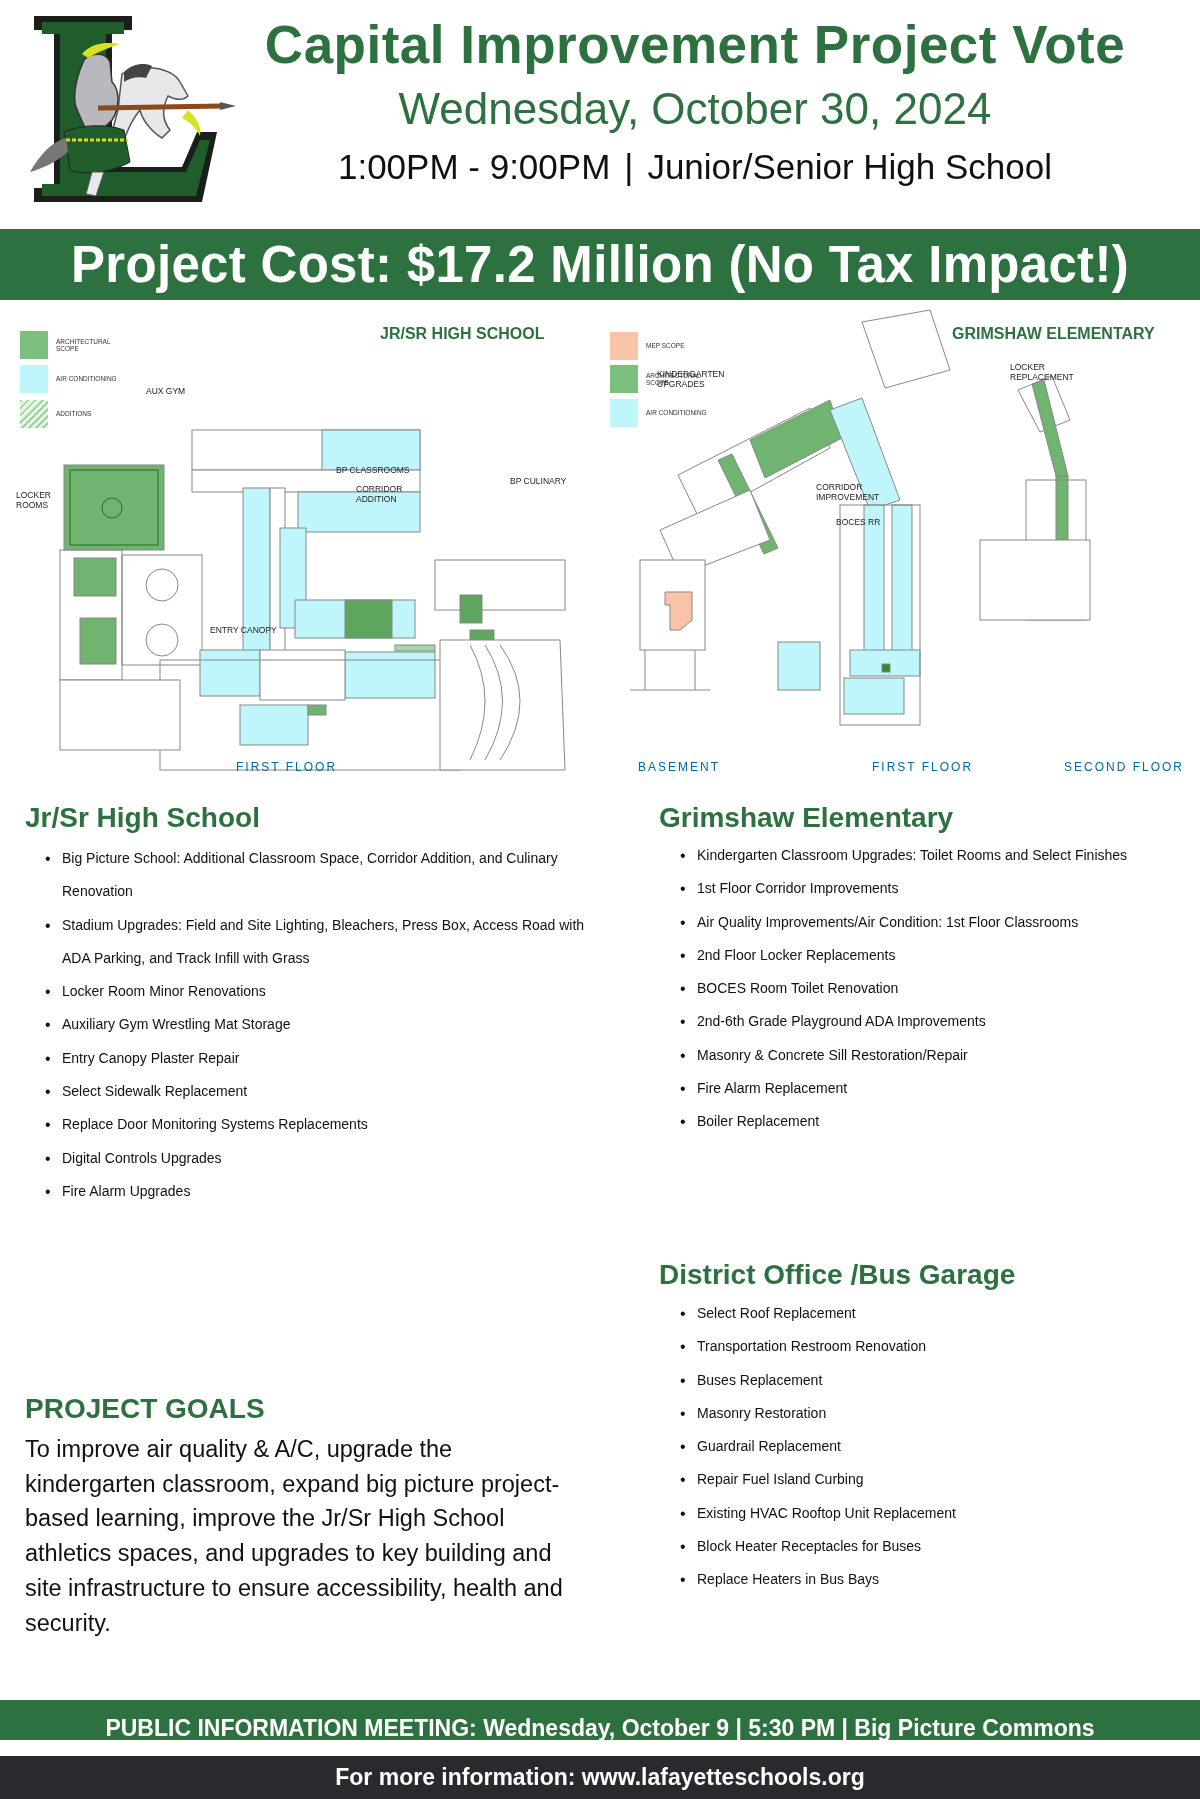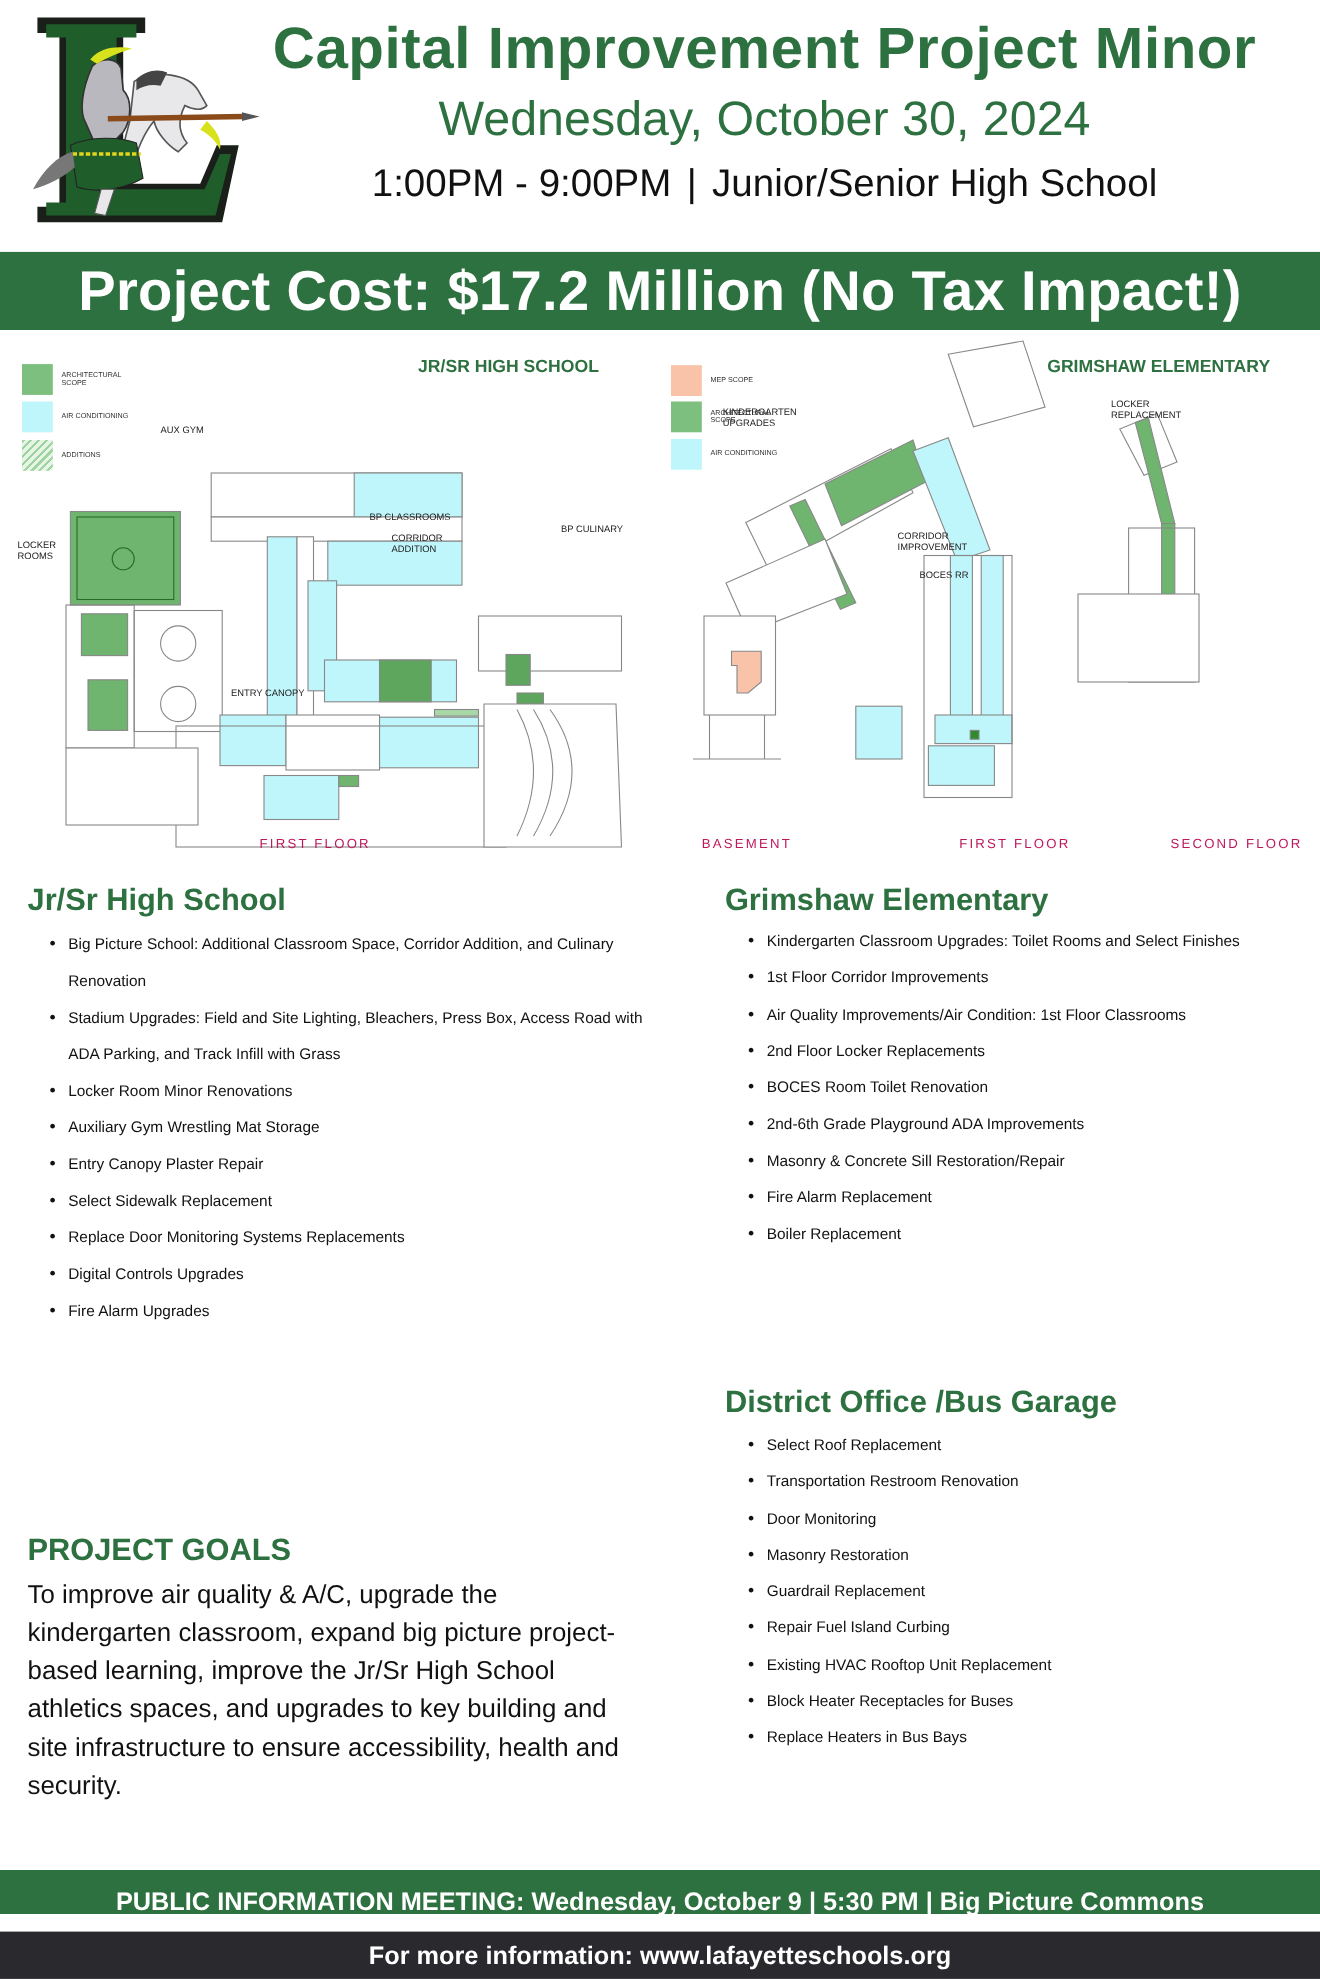--- a/index.html
+++ b/index.html
@@ -23,21 +23,21 @@
   .map-left { left: 0; width: 580px; }
   .map-right { left: 600px; width: 600px; }
   .map-title { font-weight: bold; color: #2e7140; font-size: 16px; white-space: nowrap; }
   .legend-item { display: flex; align-items: center; gap: 8px; position: absolute; }
   .swatch { width: 28px; height: 28px; }
   .legend-label { font-size: 6.5px; color: #333; width: 70px; line-height: 1.15; text-transform: uppercase; }
   .sw-arch { background: #7dbf7f; }
   .sw-ac { background: #bff6fb; }
   .sw-add { background: repeating-linear-gradient(135deg, #9fd39f 0 2px, #e7f5e7 2px 5px); }
   .sw-mep { background: #f8c3a9; }
-  .floor-label { font-size: 12px; letter-spacing: 2px; color: #be185d; white-space: nowrap; }
+  .floor-label { font-size: 12px; letter-spacing: 2px; color: #0369a1; white-space: nowrap; }
   .callout { font-size: 8.5px; color: #222; white-space: nowrap; line-height: 1.2; text-transform: uppercase; }
   svg.plan { position: absolute; }
 
   
   .sec-h { font-weight: bold; color: #2e7140; font-size: 28px; white-space: nowrap; }
   ul.blist { list-style: none; position: absolute; }
   ul.blist li { position: relative; padding-left: 17px; font-size: 14px; line-height: 33.3px; color: #111; }
   ul.blist li::before { content: "\2022"; position: absolute; left: 0; top: 0; font-size: 16px; }
   .goals-text { font-size: 23.5px; line-height: 34.7px; color: #111; width: 560px; }
 
@@ -67,21 +67,21 @@
     <path d="M54 126 C40 130 28 142 18 160 C32 156 44 150 56 140 Z" fill="#777"></path>
 
     <line x1="86" y1="96" x2="210" y2="94" stroke="#8a4a1a" stroke-width="5"></line>
     <polygon points="208,90 224,94 208,98" fill="#555"></polygon>
     <path d="M176 98 C184 106 190 114 188 124 C184 116 178 110 170 106 Z" fill="#d7e21d"></path>
 
     <path d="M80 160 L74 182 L84 184 L92 160 Z" fill="#e8e8ea" stroke="#555" stroke-width="1"></path>
   </svg>
 </div>
 
-<div class="abs title">Capital Improvement Project Minor</div>
+<div class="abs title">Capital Improvement Project Vote</div>
 <div class="abs date">Wednesday, October 30, 2024</div>
 <div class="abs timeline">
   <span>1:00PM - 9:00PM</span><span class="sep">|</span><span>Junior/Senior High School</span>
 </div>
 
 <div class="abs banner">Project Cost: $17.2 Million (No Tax Impact!)</div>
 
 <div class="abs map-panel map-left">
   <div class="abs map-title" style="left:380px; top:25px;">JR/SR HIGH SCHOOL</div>
 
@@ -236,21 +236,21 @@
   <li>2nd-6th Grade Playground ADA Improvements</li>
   <li>Masonry &amp; Concrete Sill Restoration/Repair</li>
   <li>Fire Alarm Replacement</li>
   <li>Boiler Replacement</li>
 </ul>
 
 <div class="abs sec-h" style="left:659px; top:1259px;">District Office /Bus Garage</div>
 <ul class="blist" style="left:680px; top:1297px; width:500px;">
   <li>Select Roof Replacement</li>
   <li>Transportation Restroom Renovation</li>
-  <li>Door Monitoring</li>
+  <li>Buses Replacement</li>
   <li>Masonry Restoration</li>
   <li>Guardrail Replacement</li>
   <li>Repair Fuel Island Curbing</li>
   <li>Existing HVAC Rooftop Unit Replacement</li>
   <li>Block Heater Receptacles for Buses</li>
   <li>Replace Heaters in Bus Bays</li>
 </ul>
 
 <div class="abs foot-green">PUBLIC INFORMATION MEETING: Wednesday, October 9 | 5:30 PM | Big Picture Commons</div>
 <div class="abs foot-dark">For more information: www.lafayetteschools.org</div>

